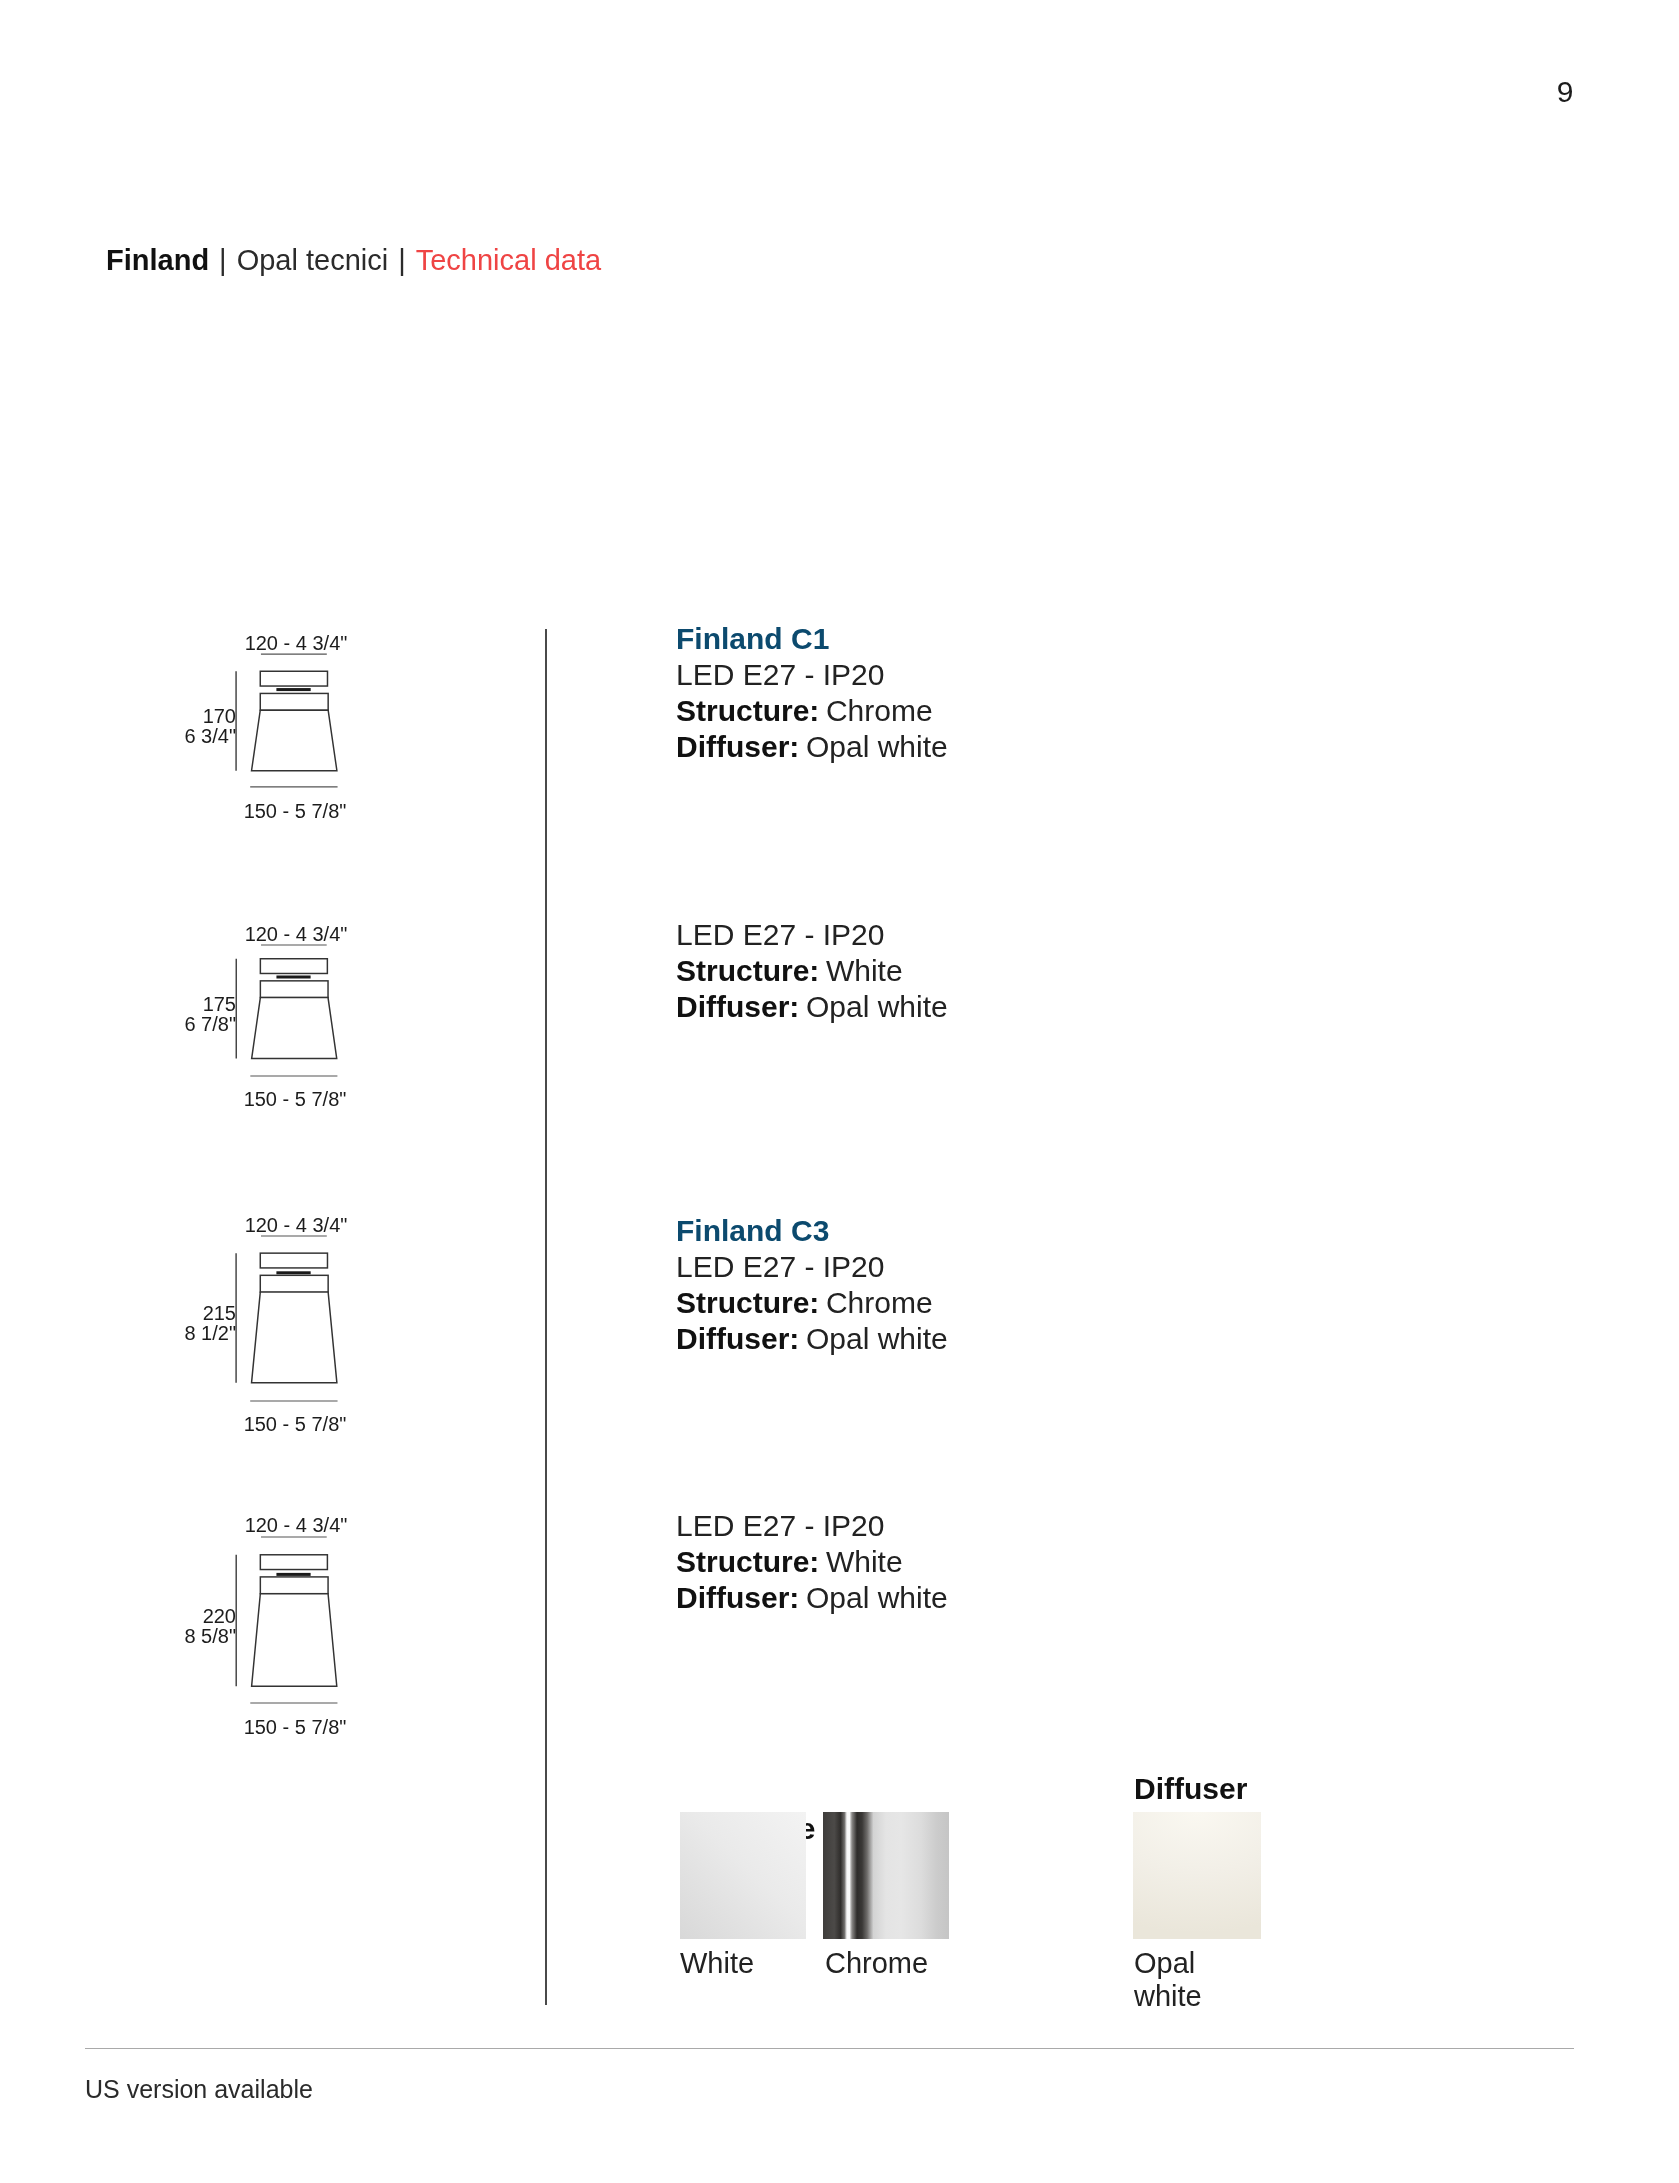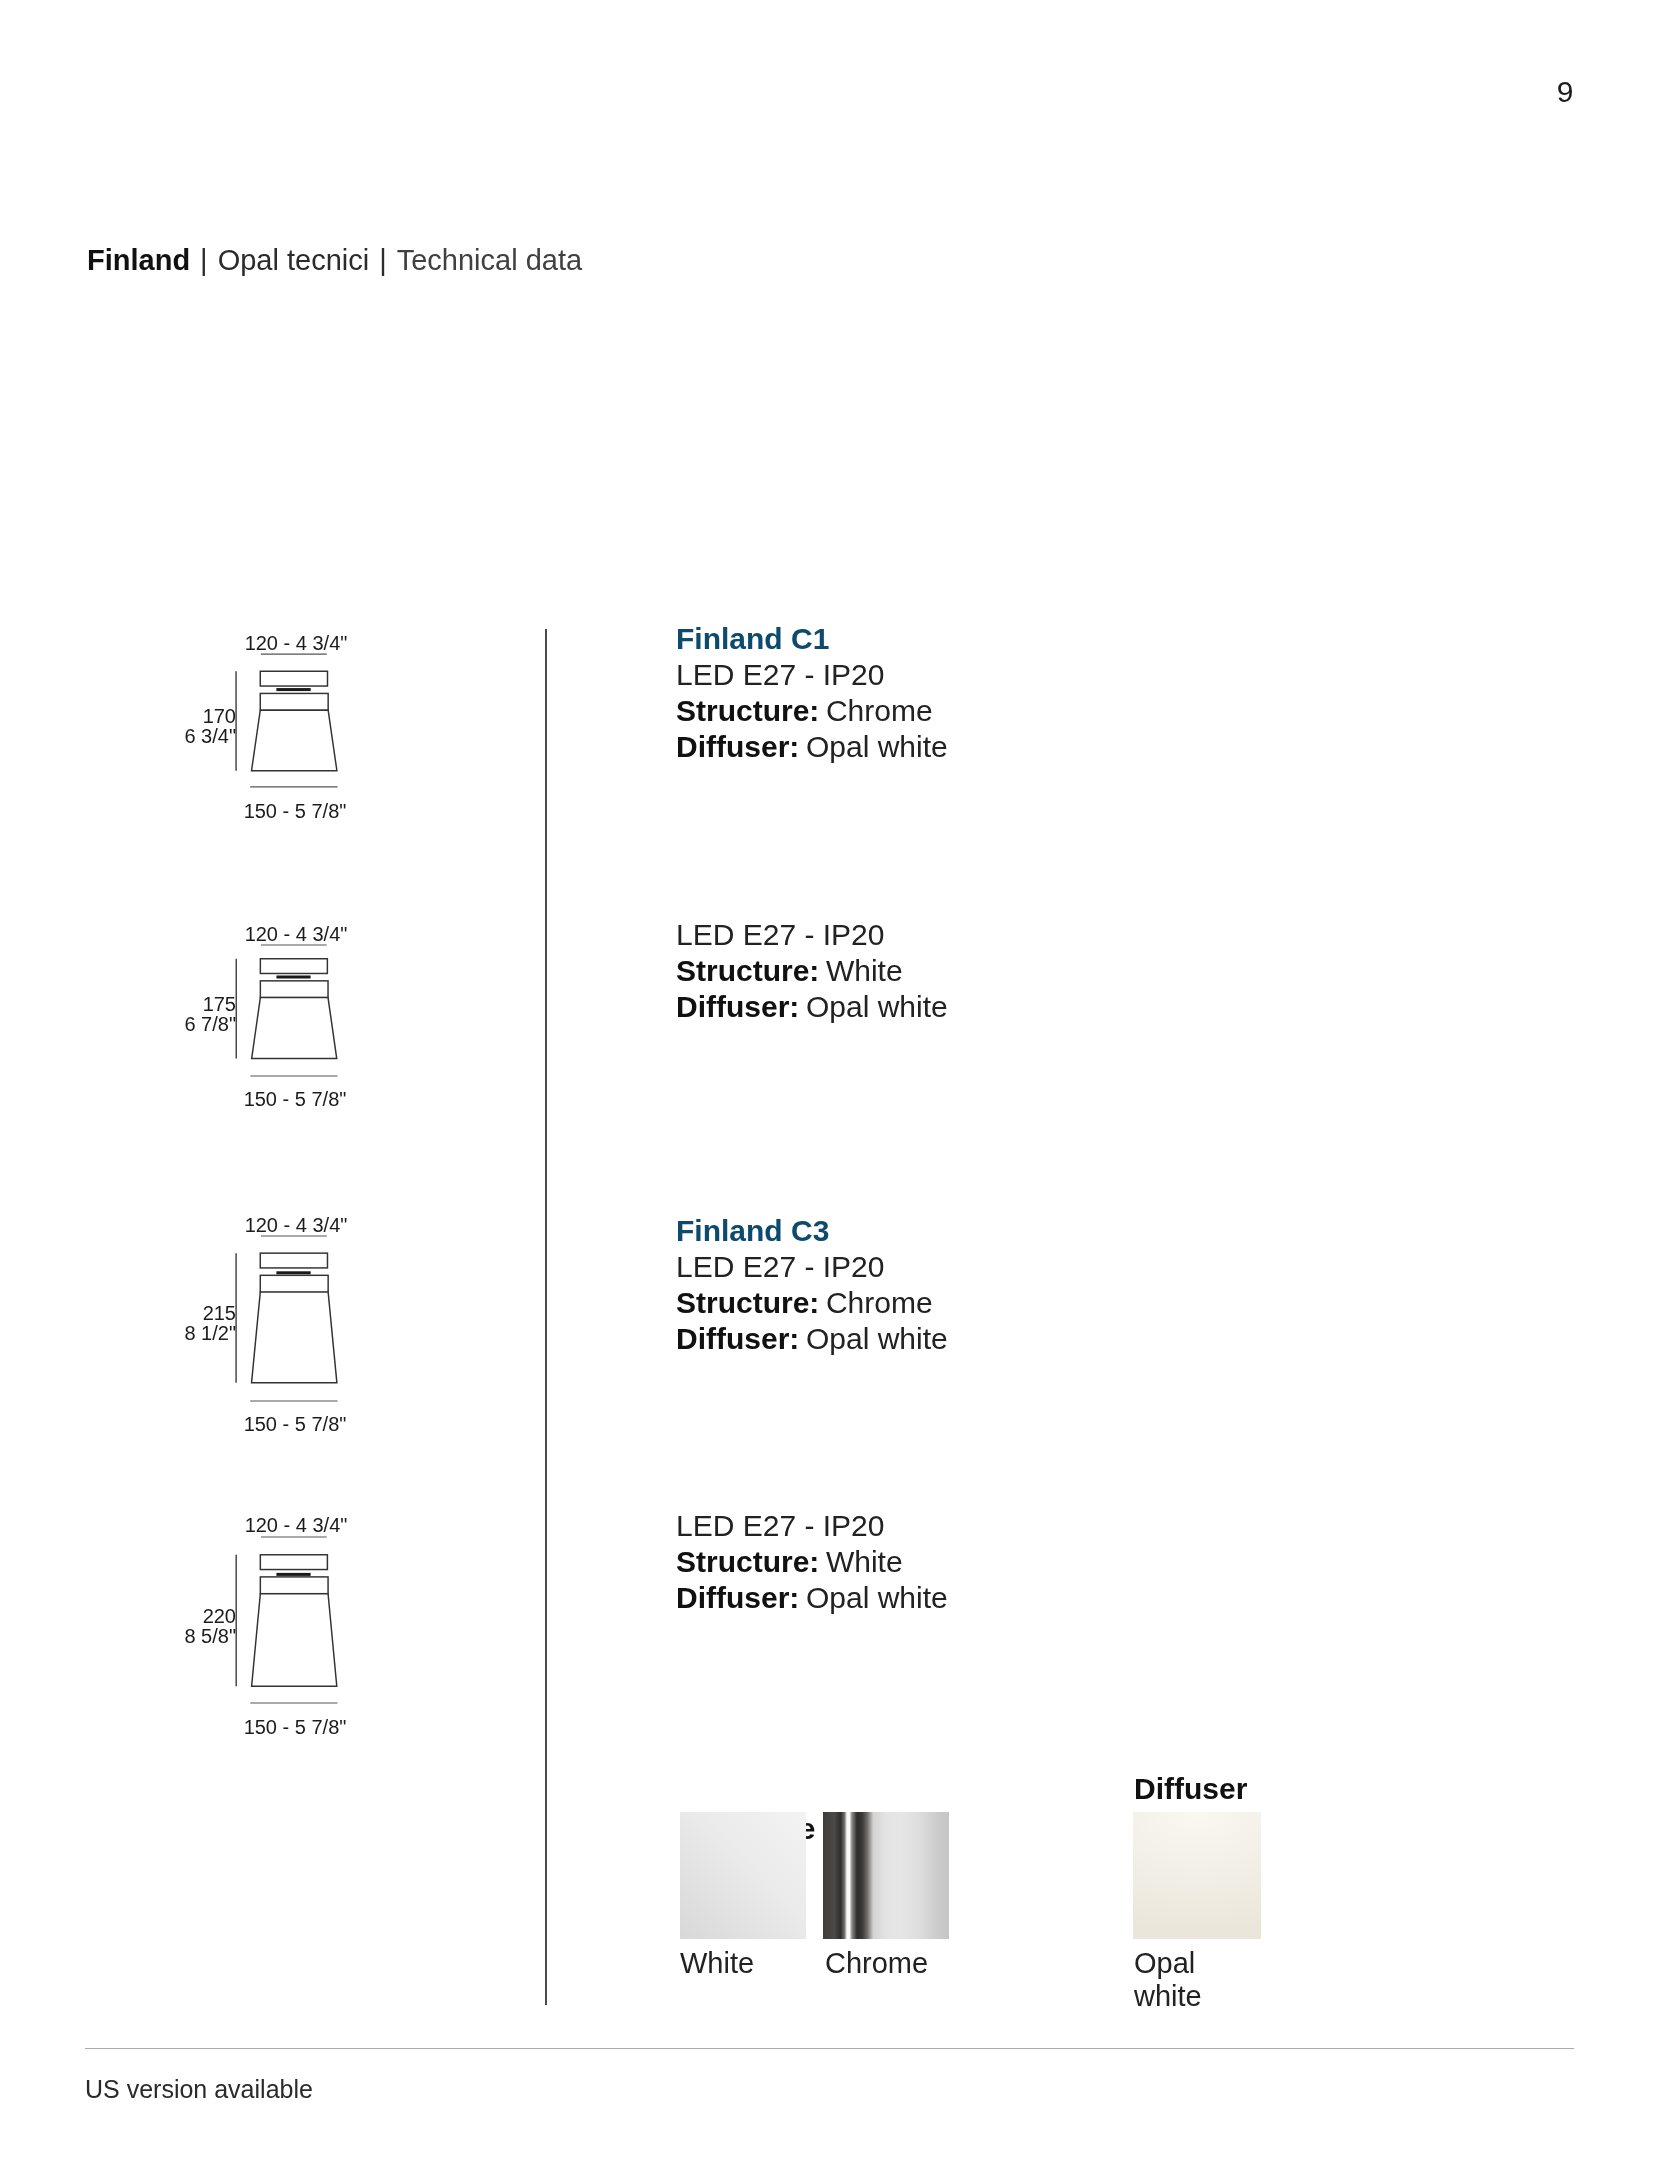--- a/index.html
+++ b/index.html
@@ -5,24 +5,24 @@
   html,body{margin:0;padding:0;background:#ffffff;}
   .page{position:relative;width:1574px;height:2183px;background:#ffffff;overflow:hidden;
         font-family:"Liberation Sans","DejaVu Sans",sans-serif;color:#1c1c1c;}
   .abs{position:absolute;}
 
   
   .pagenum{top:75px;left:1456px;width:134px;text-align:right;font-size:30px;color:#1c1c1c;}
 
   
   .header{top:244px;left:87px;font-size:29px;white-space:nowrap;}
-  .header .bold{font-weight:bold;color:#111;}
+  .header .bold{font-weight:bold;color:#111;margin-left:19px;}
   .header .pipe{color:#2b2b2b;margin:0 10px;font-weight:300;}
   .header .it{color:#2b2b2b;}
-  .header .en{color:#404040;}
+  .header .en{color:#ef4444;}
 
   
   .vdivider{left:545px;top:629px;width:2px;height:1376px;background:#4a4a4a;}
 
   
   .diag-svg{left:228px;width:121px;}
   .dim-top,.dim-bottom{width:134px;text-align:center;font-size:20px;color:#1c1c1c;white-space:nowrap;}
   .dim-top{left:229px;}
   .dim-bottom{left:228px;}
   .dim-v{left:104px;width:132px;text-align:right;font-size:20px;line-height:20px;color:#1c1c1c;}

